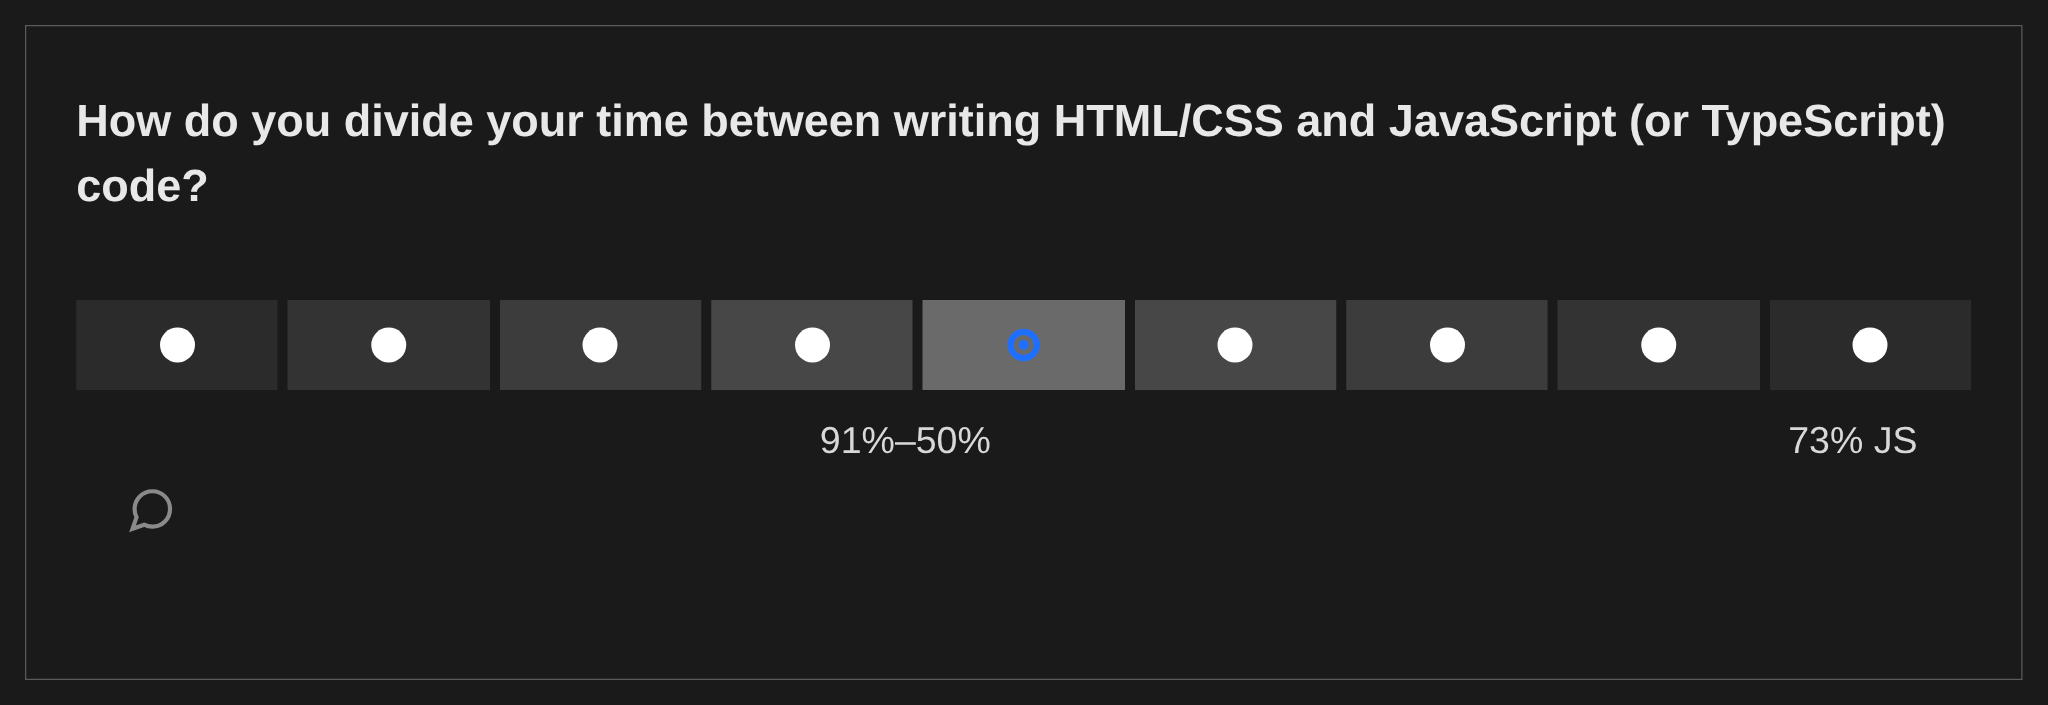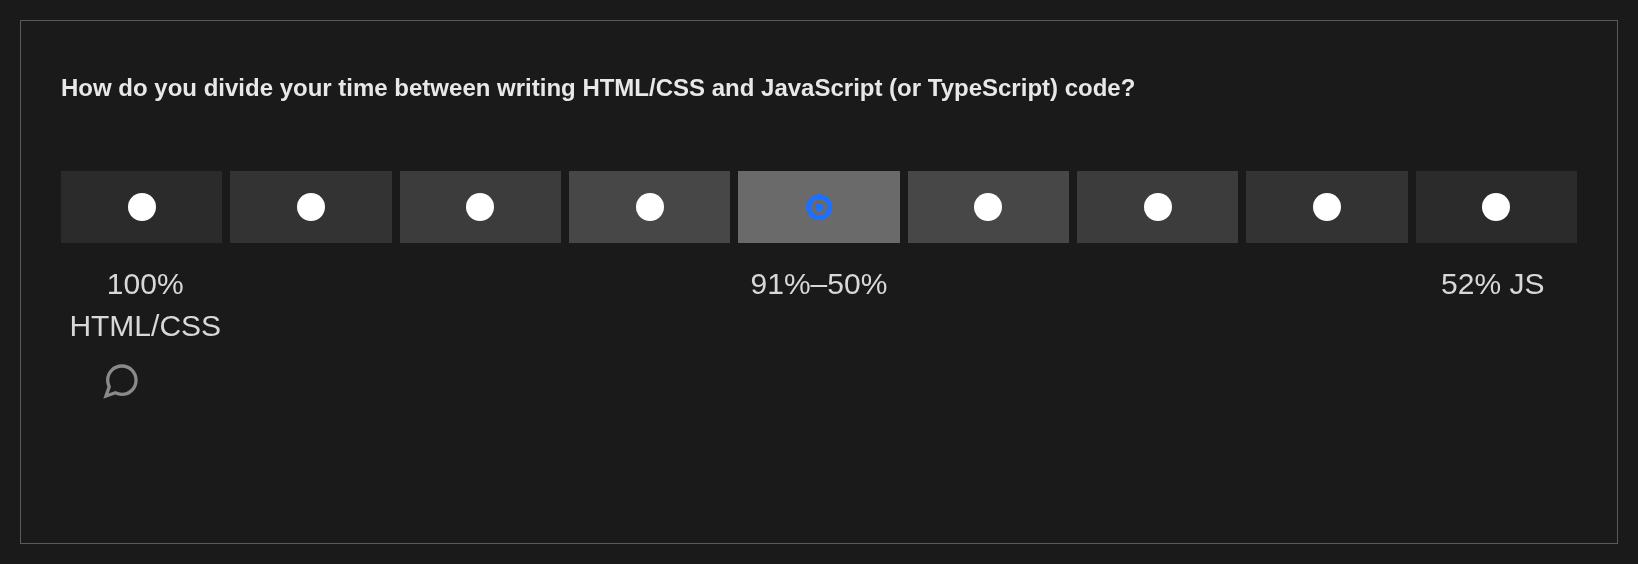--- a/index.html
+++ b/index.html
@@ -15,21 +15,21 @@
       padding: 20px;
     }
     .panel {
       border: 1px solid #5a5a5a;
       width: 100%;
       height: 100%;
       padding: 50px 40px 40px 40px;
     }
     .question {
       color: #e8e8e8;
-      font-size: 24px;
+      font-size: 36px;
       font-weight: 700;
       line-height: 1.45;
       margin-bottom: 65px;
     }
     .scale-row {
       display: flex;
       gap: 8px;
     }
     .scale-cell {
       flex: 1;
@@ -128,29 +128,28 @@
     </div>
     <div class="scale-cell shade-7">
       <span class="radio"></span>
     </div>
     <div class="scale-cell shade-8">
       <span class="radio"></span>
     </div>
   </div>
 
   <div class="labels-row">
-    <div class="label-slot">100% HTML/CSS</div>
     <div class="label-slot"></div>
     <div class="label-slot"></div>
     <div class="label-slot"></div>
     <div class="label-slot">91%–50%</div>
     <div class="label-slot"></div>
     <div class="label-slot"></div>
     <div class="label-slot"></div>
-    <div class="label-slot">52% JS</div>
+    <div class="label-slot">73% JS</div>
   </div>
 
   <div class="comment-icon-wrap">
     <svg class="comment-icon" viewBox="0 0 24 24">
       <path d="M21 11.5a8.38 8.38 0 0 1-8.5 8.5 8.5 8.5 0 0 1-3.9-.95L3 21l1.95-5.6A8.5 8.5 0 0 1 4 11.5a8.5 8.5 0 0 1 8.5-8.5 8.38 8.38 0 0 1 8.5 8.5z"></path>
     </svg>
   </div>
 </div>
 
 </body></html>

